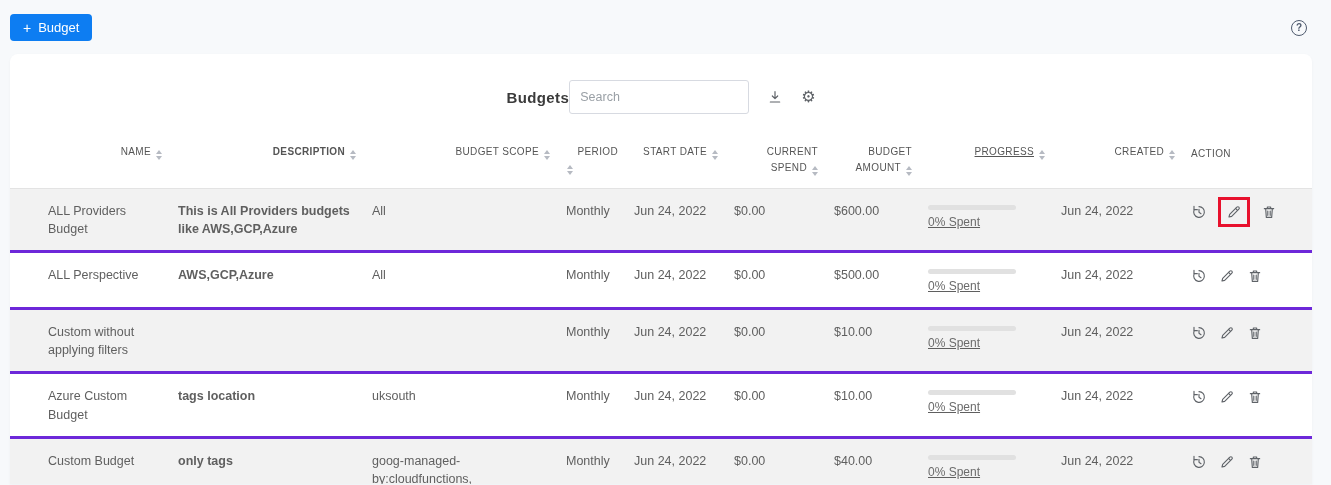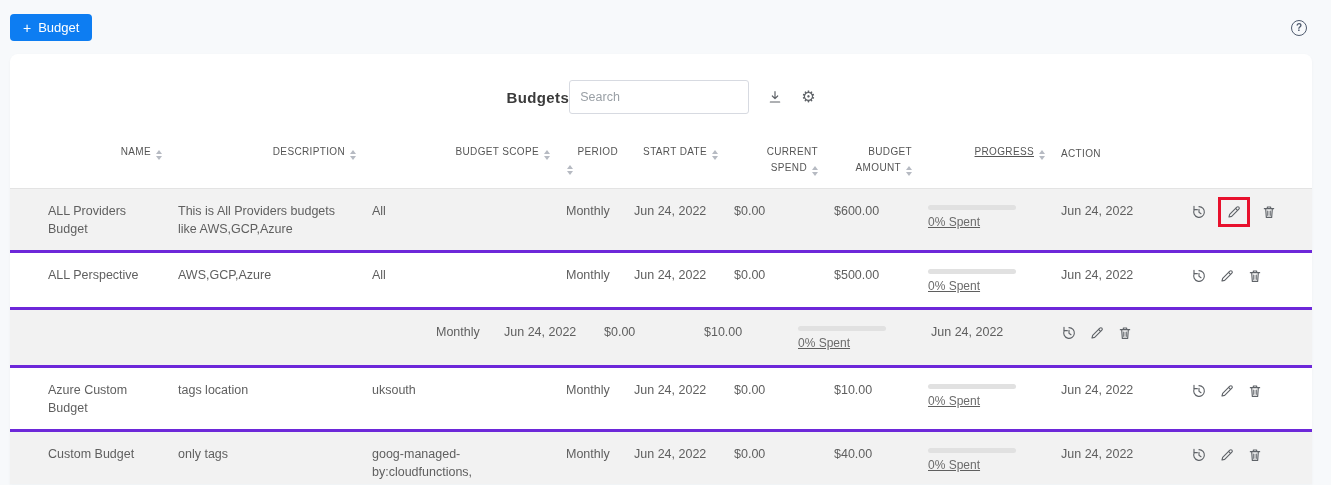--- a/index.html
+++ b/index.html
@@ -54,21 +54,21 @@
   }
   .sort{display:inline-flex;flex-direction:column;gap:2px;margin-left:5px;vertical-align:1px;}
   .sort i{width:0;height:0;border-left:3.5px solid transparent;border-right:3.5px solid transparent;display:block;}
   .sort .up{border-bottom:4px solid #b6bac2;}
   .sort .down{border-top:4px solid #b6bac2;}
   .th.col-period .sort{display:flex;margin-left:1px;margin-top:5px;}
   .row{display:flex;padding:13px 0 12px 38px;border-bottom:3px solid #6d28d9;}
   .row.alt{background:var(--rowalt);}
   .td{font-size:12.5px;color:#5f5f5f;padding-right:16px;line-height:1.45;word-break:break-word;}
   .col-name{width:130px;}
-  .col-desc{width:194px;}
+  .col-desc{width:194px;font-weight:bold;}
   .col-scope{width:194px;}
   .col-period{width:68px;}
   .col-start{width:100px;}
   .col-spend{width:100px;}
   .col-amount{width:94px;}
   .col-progress{width:133px;text-decoration:underline;}
   .col-created{width:130px;}
   .col-action{flex:1;display:flex;align-items:flex-start;gap:12px;padding-top:2px;}
   
   .bar{width:88px;height:5px;border-radius:3px;background:#e1e1e1;overflow:hidden;margin-top:3px;}
@@ -136,20 +136,24 @@
           <i class="down"></i>
         </span></div>
     <div class="th col-amount"><span>BUDGET AMOUNT</span><span class="sort">
           <i class="up"></i>
           <i class="down"></i>
         </span></div>
     <div class="th col-progress"><span>PROGRESS</span><span class="sort">
           <i class="up"></i>
           <i class="down"></i>
         </span></div>
+    <div class="th col-created"><span>CREATED</span><span class="sort">
+          <i class="up"></i>
+          <i class="down"></i>
+        </span></div>
     <div class="th col-action">
         <span>ACTION</span>
       </div>
   </div>
 
   <div class="row alt">
     <div class="td col-name">ALL Providers Budget</div>
     <div class="td col-desc">This is All Providers budgets like AWS,GCP,Azure</div>
     <div class="td col-scope">All</div>
     <div class="td col-period">Monthly</div>
@@ -220,20 +224,21 @@
       <span class="icon-btn">
           <svg width="16" height="16" viewBox="0 0 24 24" fill="none" stroke="currentColor" stroke-width="1.7" stroke-linecap="round" stroke-linejoin="round">
             <path d="M5 7h14M9.5 7V4.5h5V7M7 7l1 13h8l1-13"></path>
             <path d="M10.2 10.5v6.5M13.8 10.5v6.5"></path>
           </svg>
         </span>
     </div>
   </div>
 
   <div class="row alt">
+    <div class="td col-name">Custom without applying filters</div>
     <div class="td col-desc"></div>
     <div class="td col-scope"></div>
     <div class="td col-period">Monthly</div>
     <div class="td col-start">Jun 24, 2022</div>
     <div class="td col-spend">$0.00</div>
     <div class="td col-amount">$10.00</div>
     <div class="td col-progress">
       <div class="bar">
           <div class="bar-fill" style="width: 0%;"></div>
         </div>

